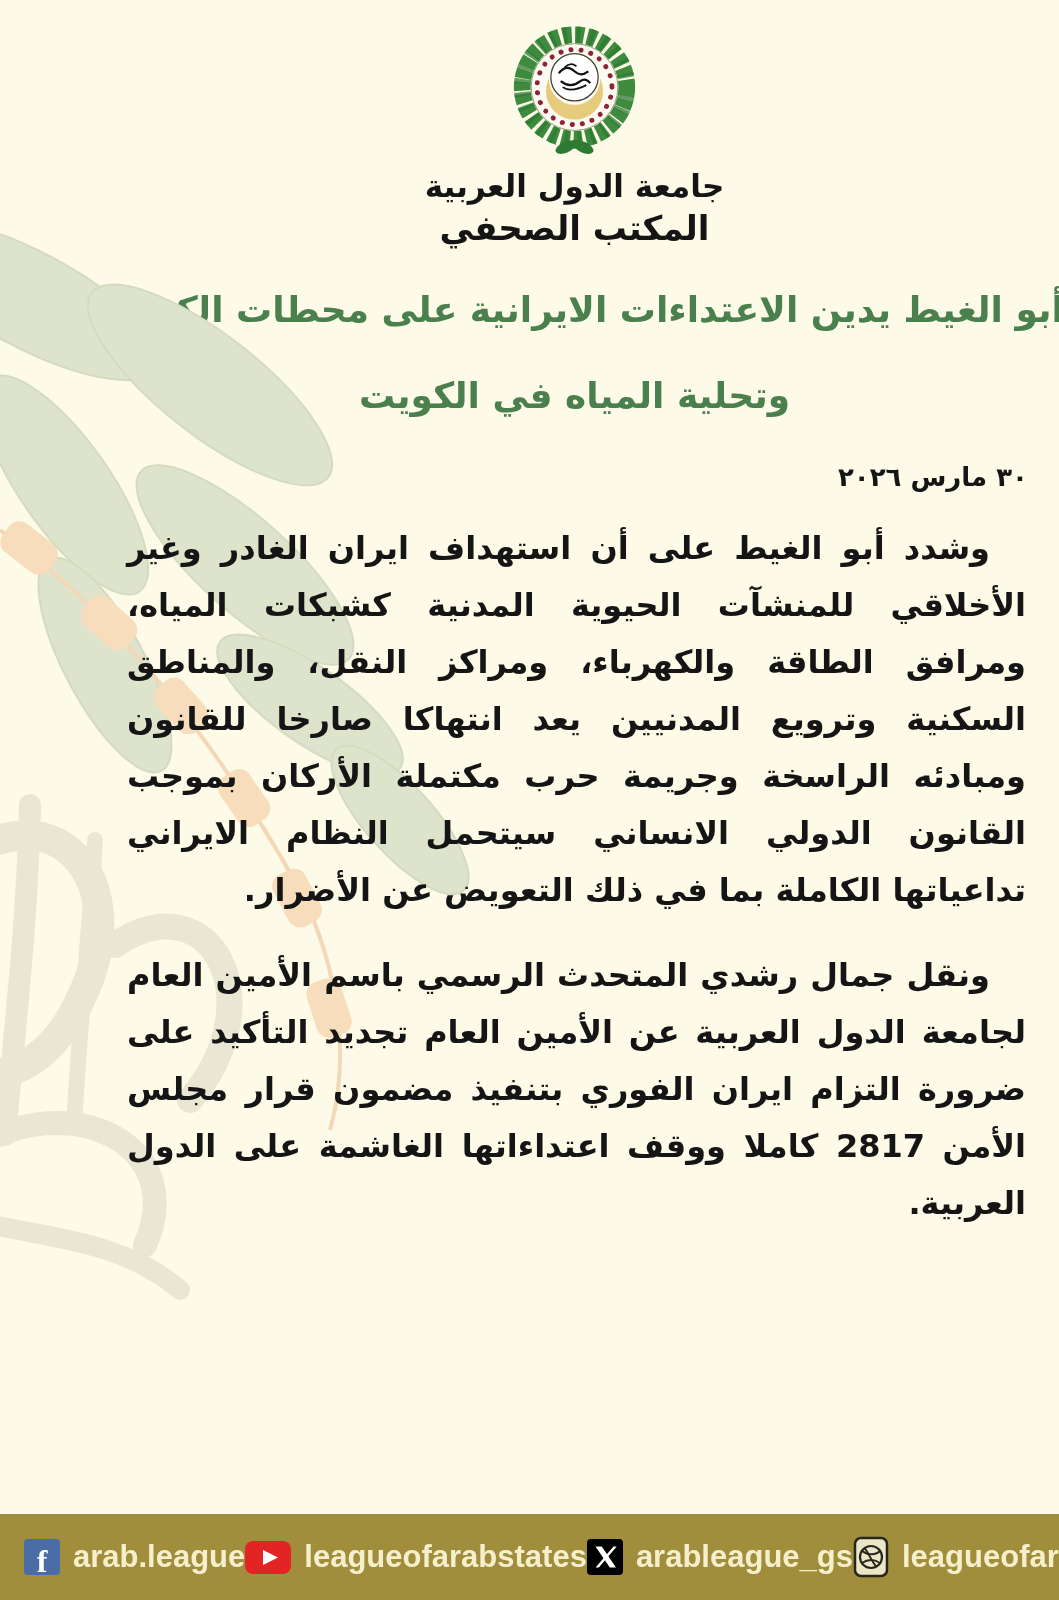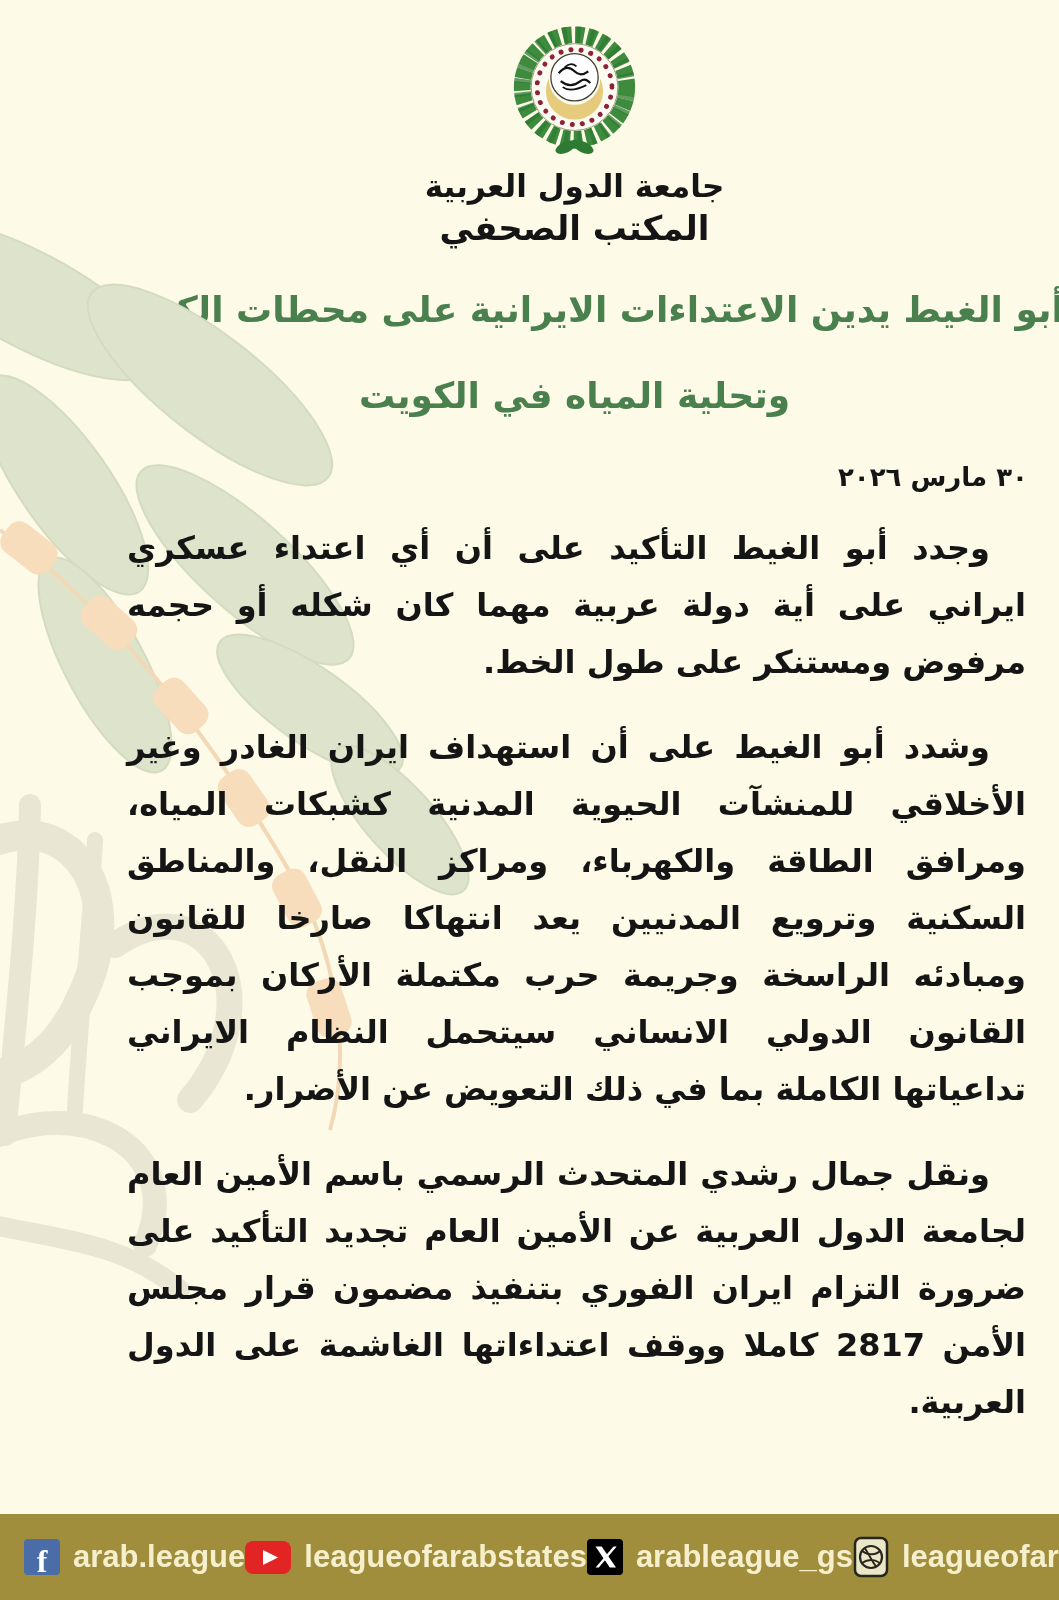--- a/index.html
+++ b/index.html
@@ -127,21 +127,20 @@
   </div>
 
   <div class="title" style="color:#4a7f4e;">
     <div class="t-line">أبو الغيط يدين الاعتداءات الايرانية على محطات الكهرباء</div>
     <div class="t-line">وتحلية المياه في الكويت</div>
   </div>
 
   <div class="date-line">٣٠ مارس ٢٠٢٦</div>
 
   <div class="body-text">
-    <p>وجدد أبو الغيط التأكيد على أن أي اعتداء عسكري ايراني على أية دولة عربية مهما كان شكله أو حجمه مرفوض ومستنكر على طول الخط.</p>
     <p>وشدد أبو الغيط على أن استهداف ايران الغادر وغير الأخلاقي للمنشآت الحيوية المدنية كشبكات المياه، ومرافق الطاقة والكهرباء، ومراكز النقل، والمناطق السكنية وترويع المدنيين يعد انتهاكا صارخا للقانون ومبادئه الراسخة وجريمة حرب مكتملة الأركان بموجب القانون الدولي الانساني سيتحمل النظام الايراني تداعياتها الكاملة بما في ذلك التعويض عن الأضرار.</p>
     <p>ونقل جمال رشدي المتحدث الرسمي باسم الأمين العام لجامعة الدول العربية عن الأمين العام تجديد التأكيد على ضرورة التزام ايران الفوري بتنفيذ مضمون قرار مجلس الأمن 2817 كاملا ووقف اعتداءاتها الغاشمة على الدول العربية.</p>
   </div>
 
   <div class="footer" style="background:#a08e3c;">
 
     <div class="footer-item">
       <span class="icon fb-box" style="background:#4a6da7;">
           <span>f</span>
         </span>

